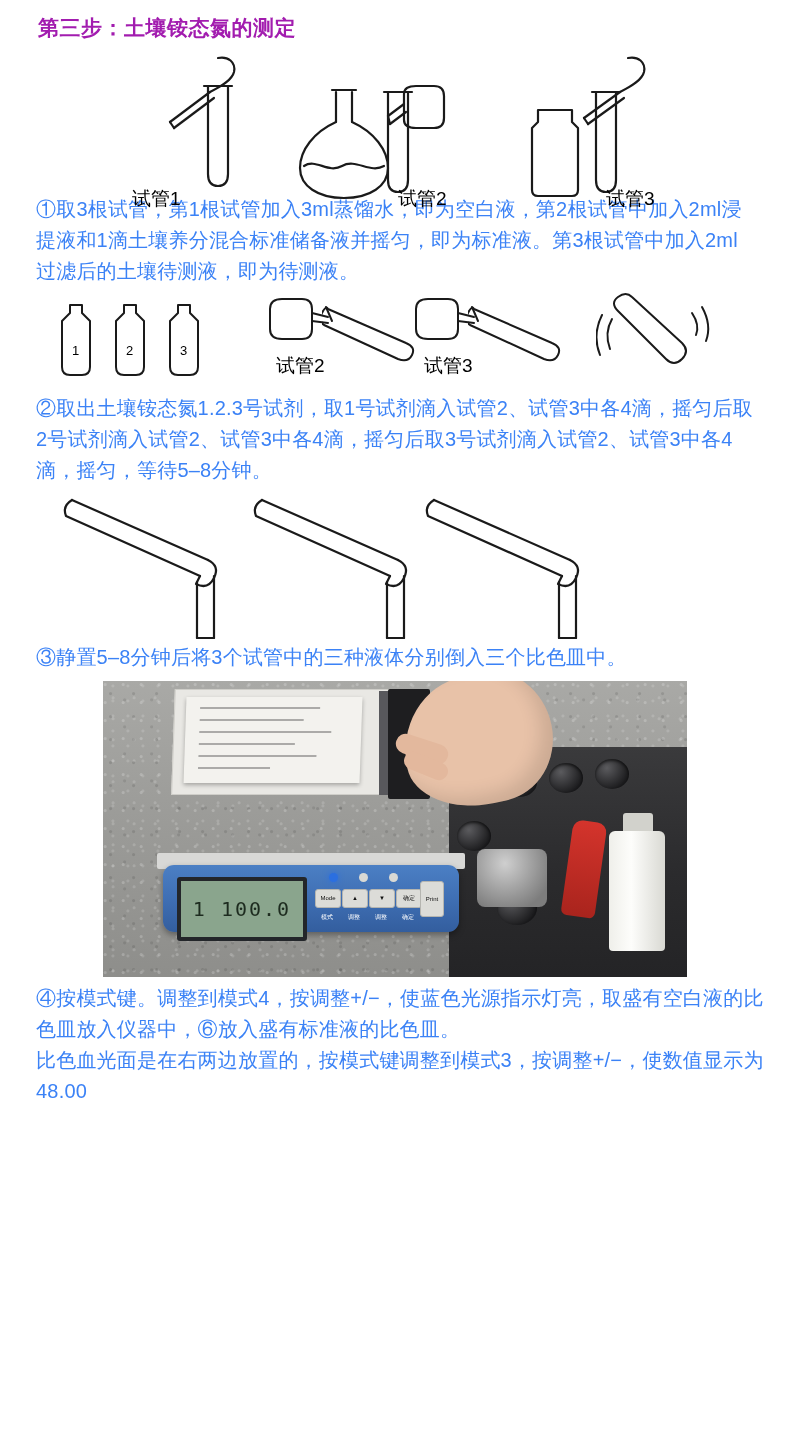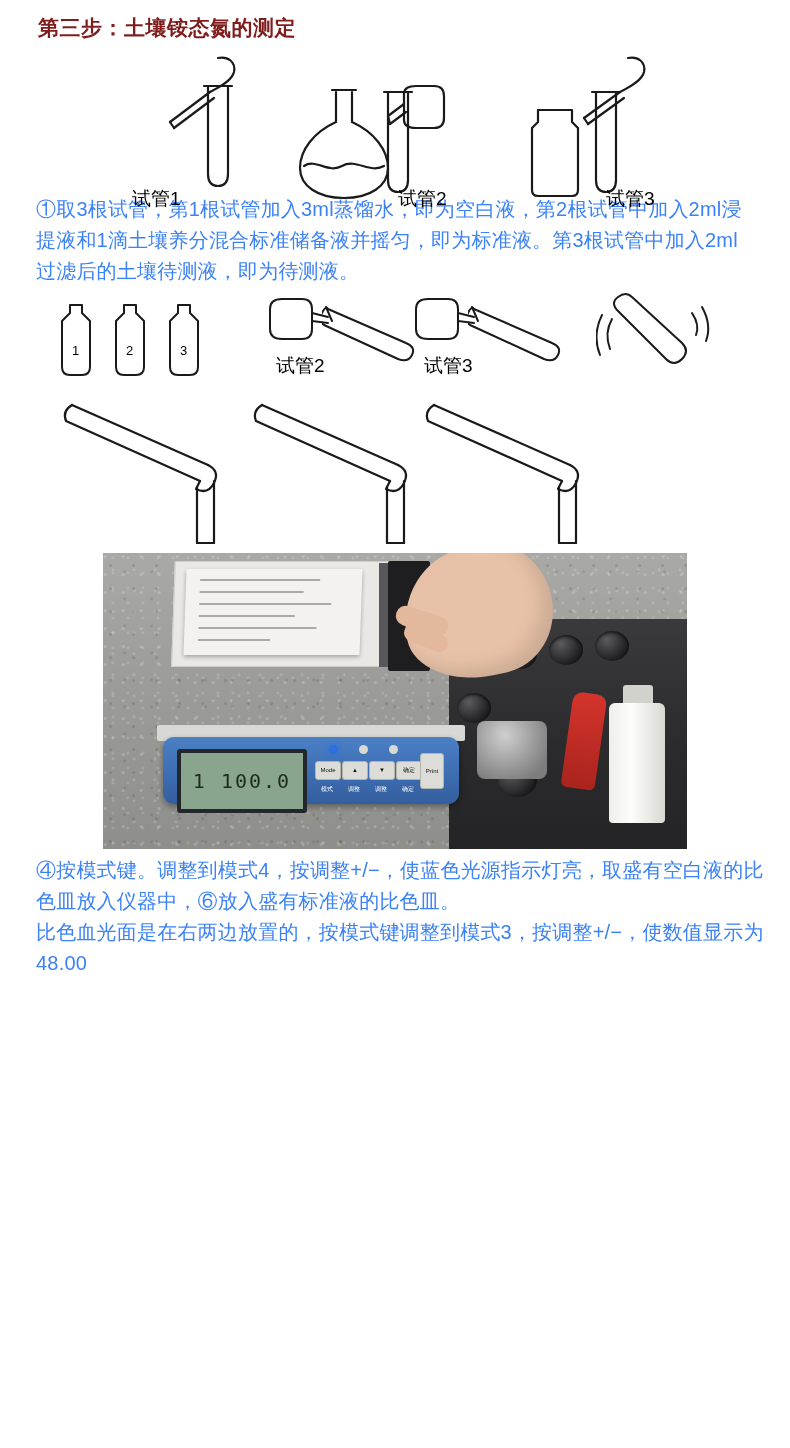--- a/index.html
+++ b/index.html
@@ -19,21 +19,21 @@
     min-height: 1448px;
     position: relative;
     padding: 0;
     box-sizing: border-box;
   }
   .title {
     font-size: 21px;
     font-weight: bold;
     letter-spacing: 0.5px;
     padding: 14px 0 4px 38px;
-    color: #7f1d1d;
+    color: #a21caf;
   }
   .para {
     font-size: 20px;
     line-height: 31px;
     color: #3b82f6;
     padding: 0 36px 0 36px;
     letter-spacing: 0.2px;
   }
   .para.tight { padding-left: 36px; padding-right: 24px; }
 
@@ -338,20 +338,21 @@
       <g stroke="#1a1a1a" stroke-width="2" fill="none" stroke-linecap="round" stroke-linejoin="round">
         <path d="M36 6 L86 52 Q94 60 86 68 Q78 76 70 68 L22 20 Q14 12 22 6 Q30 0 36 6 Z"></path>
         <path d="M16 28 Q8 42 14 58"></path>
         <path d="M6 24 Q-4 44 4 64"></path>
         <path d="M96 22 Q104 34 100 44"></path>
         <path d="M106 16 Q116 34 110 50"></path>
       </g>
     </svg>
   </div>
 
+  <div class="para">②取出土壤铵态氮1.2.3号试剂，取1号试剂滴入试管2、试管3中各4滴，摇匀后取2号试剂滴入试管2、试管3中各4滴，摇匀后取3号试剂滴入试管2、试管3中各4滴，摇匀，等待5–8分钟。</div>
 
   <div class="fig3">
     <svg width="200" height="150" style="position:absolute;left:58px;top:4px;">
       <g stroke="#1a1a1a" stroke-width="2.2" fill="none" stroke-linecap="round" stroke-linejoin="round">
         <path d="M14 8 Q4 14 8 24 L142 84"></path>
         <path d="M14 8 L150 68"></path>
         <path d="M150 68 Q162 74 156 86 Q150 98 138 92 L142 84"></path>
         <path d="M139 90 L139 146"></path>
         <path d="M156 84 L156 146"></path>
         <path d="M139 146 L156 146"></path>
@@ -372,20 +373,21 @@
         <path d="M14 8 Q4 14 8 24 L142 84"></path>
         <path d="M14 8 L150 68"></path>
         <path d="M150 68 Q162 74 156 86 Q150 98 138 92 L142 84"></path>
         <path d="M139 90 L139 146"></path>
         <path d="M156 84 L156 146"></path>
         <path d="M139 146 L156 146"></path>
       </g>
     </svg>
   </div>
 
+  <div class="para">③静置5–8分钟后将3个试管中的三种液体分别倒入三个比色皿中。</div>
 
   <div class="photo-wrap">
     <div class="photo">
       <div class="bench"></div>
       <div class="bench-speck"></div>
 
       <div class="dark-right"></div>
       <div class="foam-hole" style="right:196px; top:92px; width:34px; height:30px;"></div>
       <div class="foam-hole" style="right:150px; top:86px; width:34px; height:30px;"></div>
       <div class="foam-hole" style="right:104px; top:82px; width:34px; height:30px;"></div>

